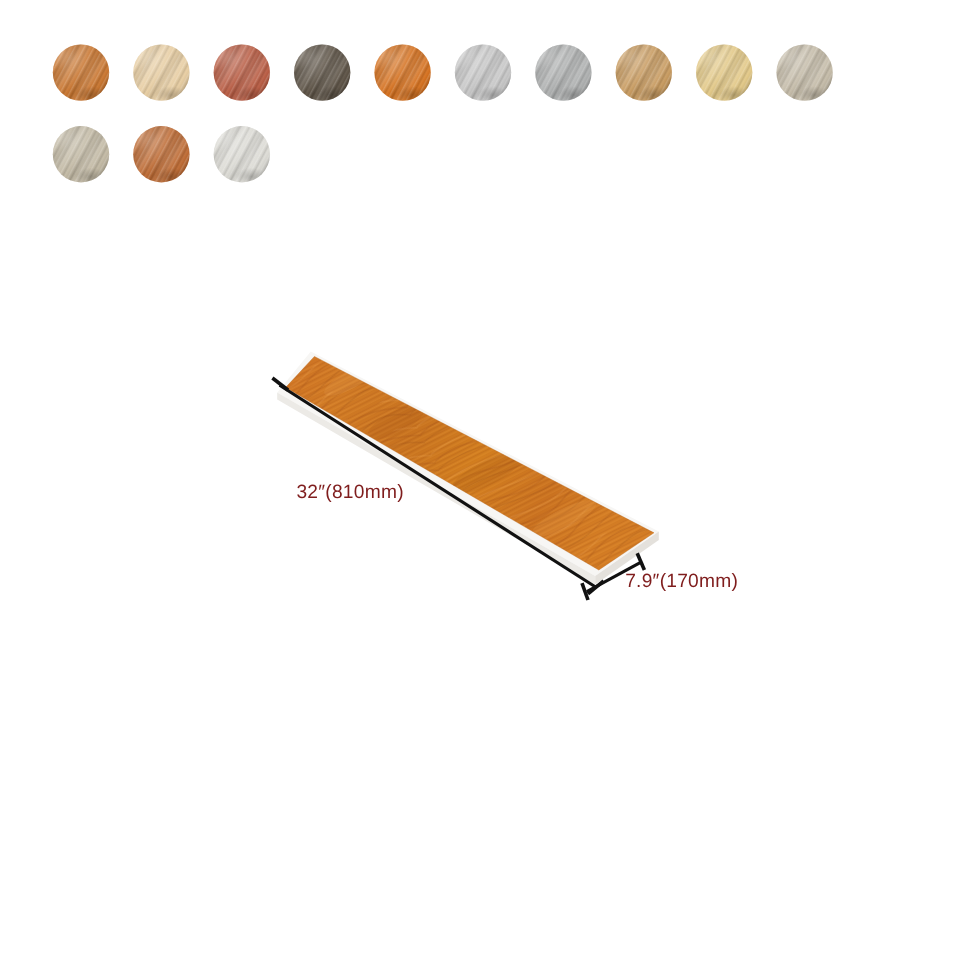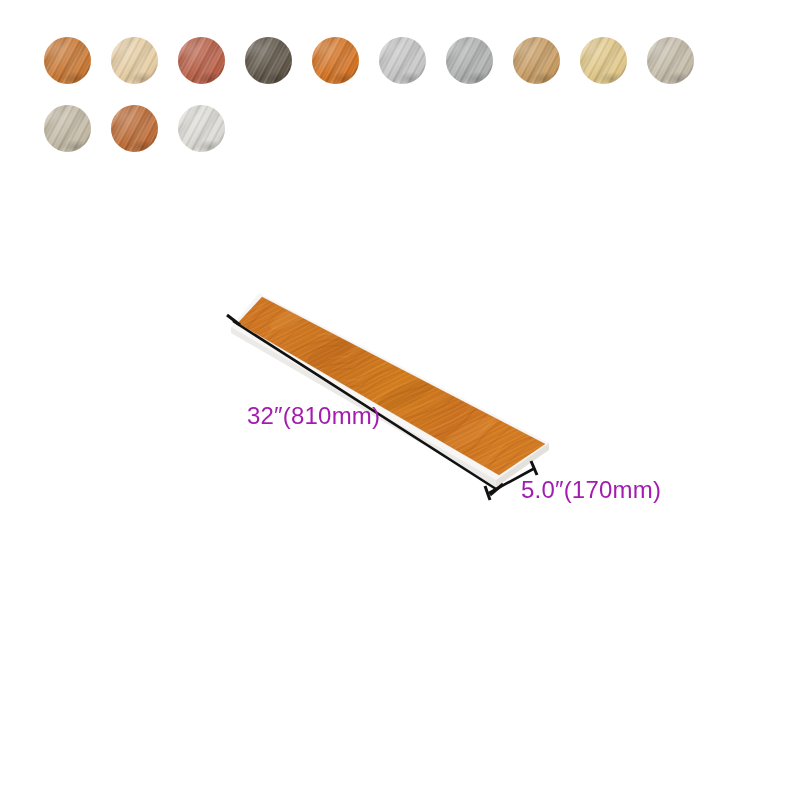--- a/index.html
+++ b/index.html
@@ -83,22 +83,22 @@
     left: 0;
     top: 0;
     width: 800px;
     height: 800px;
     pointer-events: none;
   }
   #plank-diagram .hit { pointer-events: auto; }
 
   .dim-label {
     position: absolute;
-    color: #a21caf;
-    font-size: 24px;
+    color: #7f1d1d;
+    font-size: 16px;
     letter-spacing: .2px;
     white-space: nowrap;
   }
   #length-label { left: 247px; top: 402px; }
   #width-label  { left: 521px; top: 476px; }
 </style>
 </head>
 <body style="background: rgb(255, 255, 255);">
 
 <div id="swatch-gallery">
@@ -253,13 +253,13 @@
 
   <g stroke="#111111" fill="none" stroke-linecap="butt">
     <line x1="489" y1="493" x2="535" y2="468" stroke-width="2.6"></line>
     <line x1="485" y1="486" x2="490" y2="500" stroke-width="3"></line>
     <line x1="531" y1="461" x2="537" y2="475" stroke-width="3"></line>
   </g>
 </svg>
 
 <div class="dim-label" id="length-label">32″(810mm)</div>
 
-<div class="dim-label" id="width-label">5.0″(170mm)</div>
+<div class="dim-label" id="width-label">7.9″(170mm)</div>
 
 </body></html>

